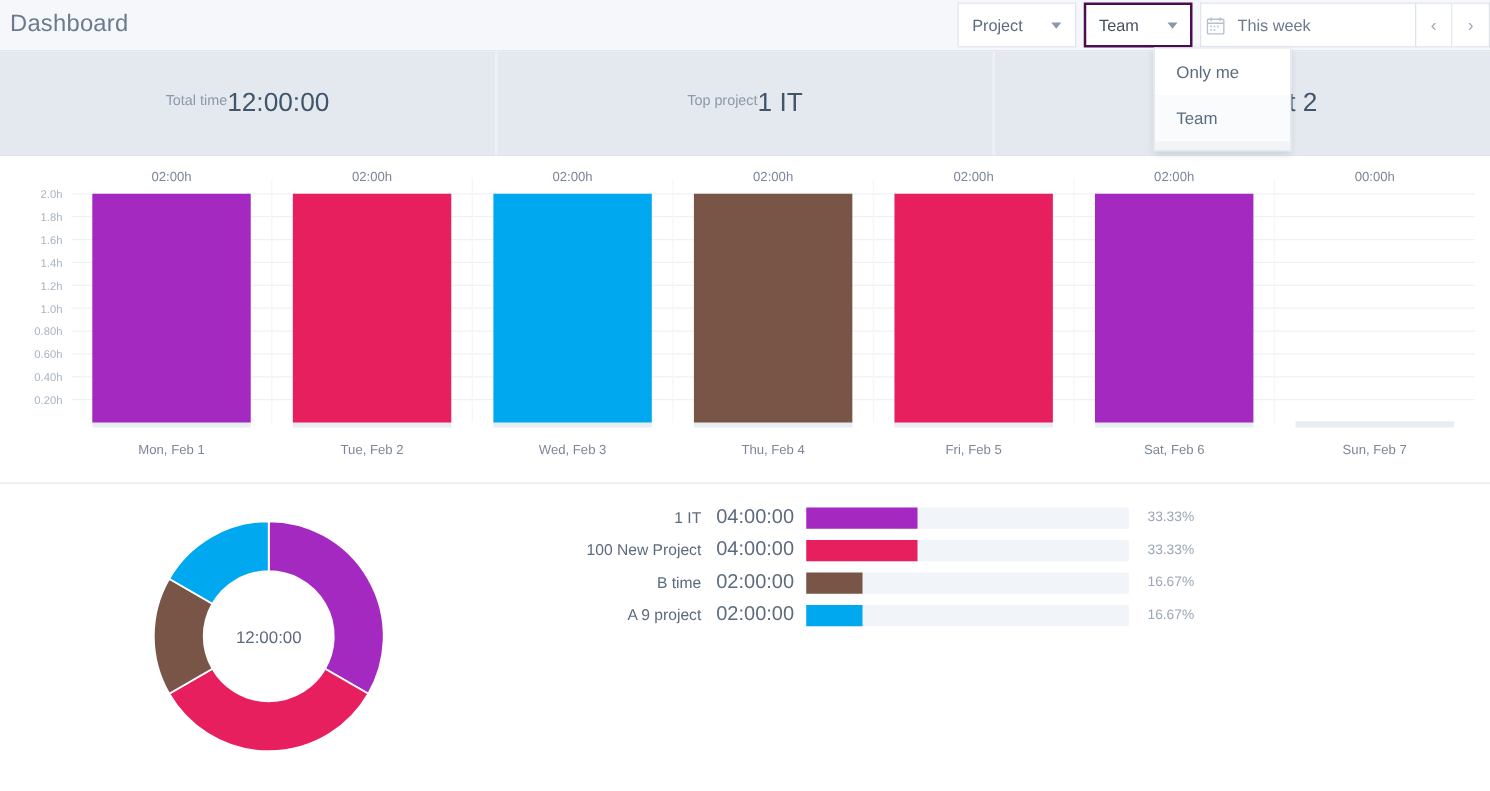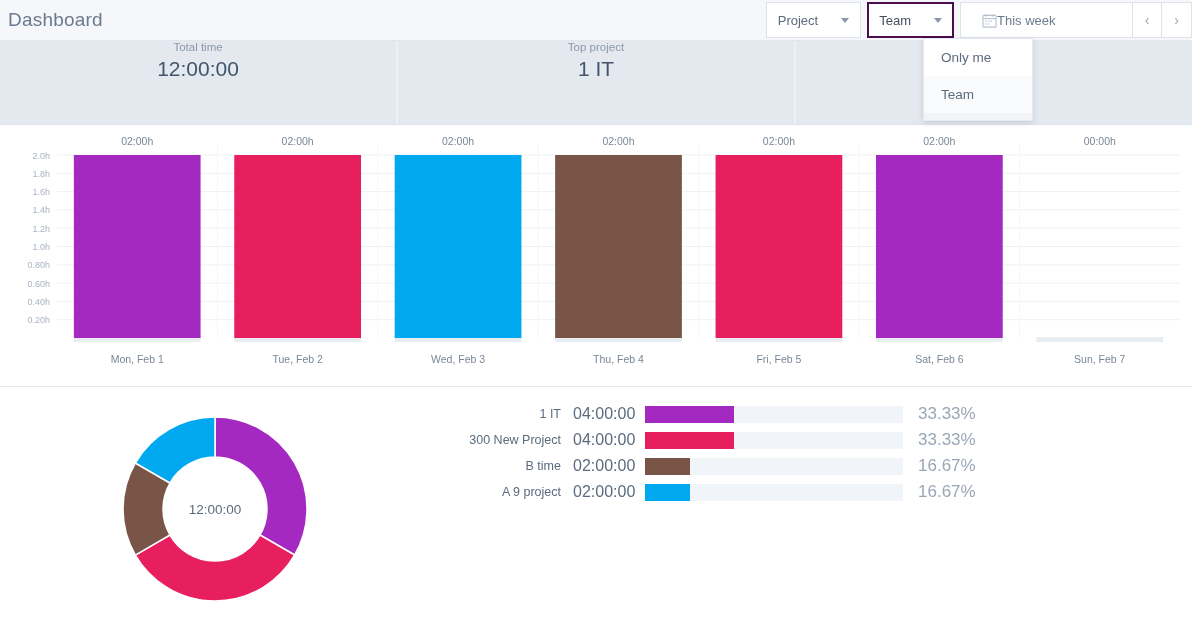--- a/index.html
+++ b/index.html
@@ -45,22 +45,22 @@
     border: 2px solid #4a0d4f;
     color: #44505f;
     padding: 0 10px;
   }
   .daterange {
     margin-left: 6px;
     display:flex; align-items:stretch; height:36px;
   }
   .daterange-main {
     background:#fff; border:1px solid #dfe4ec; border-right:none;
-    display:flex; align-items:center; 
-    padding: 0 21px; width:172px;
+    display:flex; align-items:center; gap:10px;
+    padding: 0 4px; width:172px;
     font-size:13px; color:#6b7a8d; cursor:pointer;
   }
   .nav-btn {
     background:#fff; border:1px solid #dfe4ec;
     width:30px; display:flex;align-items:center;justify-content:center;
     font-size:14px; color:#9aa7b6; cursor:pointer;
   }
   .nav-btn + .nav-btn { border-left:none; }
   .cal-icon { width:15px; height:15px; flex:none; }
 
@@ -78,22 +78,22 @@
   }
   .dropdown-item.hovered { background:#fafbfc; }
   .dropdown-foot { height:7px; background:#f3f4f7; }
 
   
   .kpi-row {
     display:flex; height:84px; background:#e4e9ef;
     border-bottom:1px solid #dfe4ec;
   }
   .kpi {
-    flex:1; display:flex; flex-direction:column;
-    align-items:center; justify-content:flex-start;
+    flex:1; display:flex; flex-direction:row;
+    align-items:center; justify-content:center;
     border-right:2px solid #eef1f5;
   }
   .kpi:last-child { border-right:none; }
   .kpi-label { font-size:11.5px; color:#8b99a9; margin-bottom:4px; }
   .kpi-value { font-size:21px; color:#42566b; font-weight:400; }
 
   
   .barchart-wrap {
     position:relative; height:262px;
     border-bottom:1px solid #e2e7ee;
@@ -109,21 +109,21 @@
   .legend-row { display:flex; align-items:center; height:26px; margin-bottom:0px; }
   .lg-name {
     width:143px; text-align:right; font-size:12.5px; color:#5c6b7e;
     padding-right:12px; white-space:nowrap; overflow:hidden;
   }
   .lg-time { width:72px; font-size:16px; color:#5c6b7e; }
   .lg-bar-track {
     width:258px; height:17px; background:#f1f4f8; position:relative; flex:none;
   }
   .lg-bar-fill { height:17px; }
-  .lg-pct { margin-left:15px; font-size:17px; color:#9aa7b6; }
+  .lg-pct { margin-left:15px; font-size:11px; color:#9aa7b6; }
 </style>
 </head>
 <body>
 
 <div class="page">
 
   <div class="header">
     <div class="page-title">Dashboard</div>
 
     <div class="header-controls">
@@ -251,21 +251,21 @@
       <div id="legend-rows">
           <div class="legend-row">
             <div class="lg-name">1 IT</div>
             <div class="lg-time">04:00:00</div>
             <div class="lg-bar-track">
               <div class="lg-bar-fill" style="width: 34.5%; background: rgb(163, 41, 193);"></div>
             </div>
             <div class="lg-pct">33.33%</div>
           </div>
           <div class="legend-row">
-            <div class="lg-name">300 New Project</div>
+            <div class="lg-name">100 New Project</div>
             <div class="lg-time">04:00:00</div>
             <div class="lg-bar-track">
               <div class="lg-bar-fill" style="width: 34.5%; background: rgb(232, 31, 95);"></div>
             </div>
             <div class="lg-pct">33.33%</div>
           </div>
           <div class="legend-row">
             <div class="lg-name">B time</div>
             <div class="lg-time">02:00:00</div>
             <div class="lg-bar-track">

